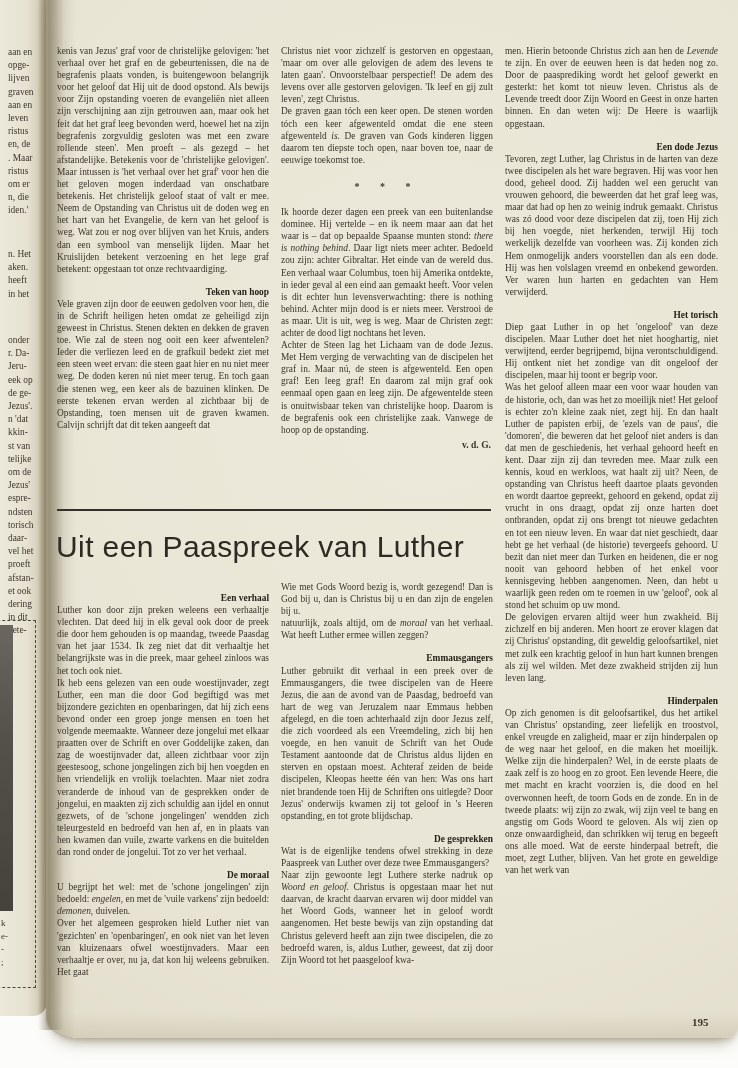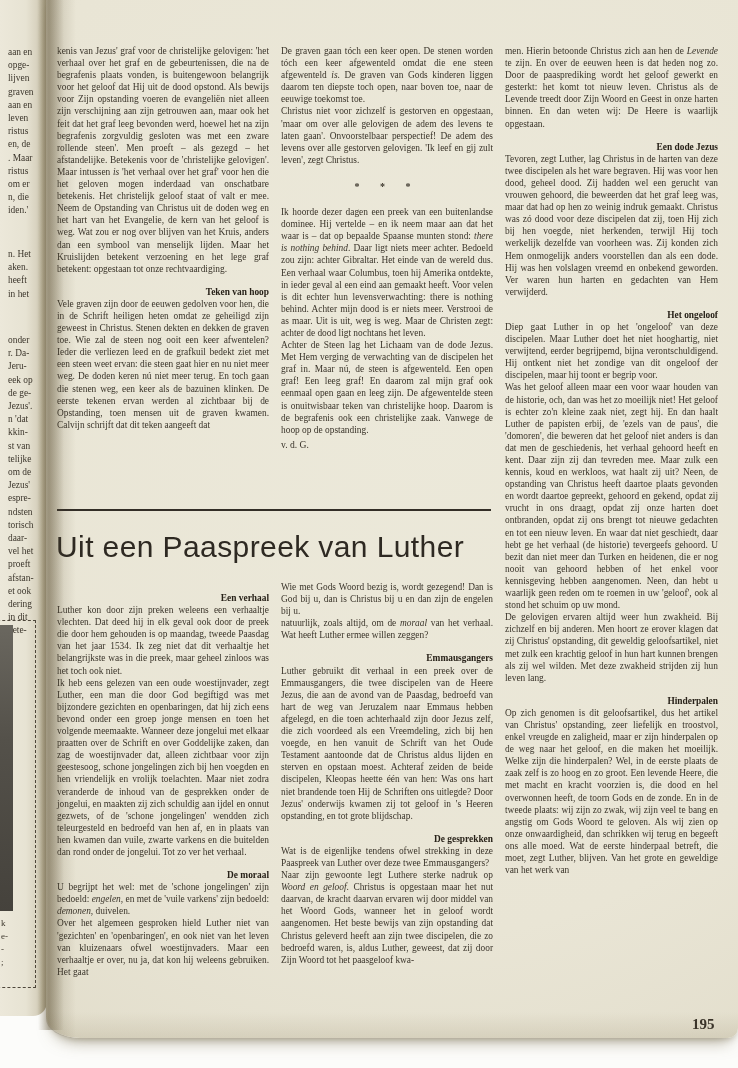--- a/index.html
+++ b/index.html
@@ -69,34 +69,34 @@
   #col2bot{left:281px;top:581px;}
   .para{margin:0;}
   .subhead{
     font-size:9.4px;line-height:12.1px;font-weight:bold;color:#272118;
     margin:11px 0 0 0;text-align:right;
   }
   .asterisks{
     text-align:center;letter-spacing:9px;font-size:10px;font-weight:bold;
     margin:15px 0 13px 0;color:#3a342a;
   }
-  .signature{margin:3px 2px 0 0;font-size:9.6px;}
+  .signature{text-align:right;margin:3px 2px 0 0;font-size:9.6px;font-weight:bold;}
   
   .section-rule{
     position:absolute;left:57px;top:509px;width:434px;height:2.4px;
     background:#332e27;z-index:2;
   }
   .big-heading{
     position:absolute;left:56px;top:530px;width:470px;
     font-family:"Liberation Sans",sans-serif;font-size:30px;font-weight:400;
     letter-spacing:.4px;color:#2e2922;margin:0;z-index:2;white-space:nowrap;
   }
   .page-number{
     position:absolute;left:692px;top:1016px;
-    font-size:15px;font-weight:bold;color:#3a342a;z-index:2;
+    font-size:11px;font-weight:bold;color:#3a342a;z-index:2;
   }
   i{}
 </style>
 </head>
 <body>
 
 <div class="book">
 
   <div class="left-page">
     <div class="frag-group" style="top:46px">
@@ -158,22 +158,22 @@
 
   <div class="right-page"></div>
   <div class="gutter"></div>
 
   <div class="col" id="col1top">
       <p class="para">kenis van Jezus' graf voor de christelijke gelovigen: 'het verhaal over het graf en de gebeurtenissen, die na de begrafenis plaats vonden, is buitengewoon belangrijk voor het geloof dat Hij uit de dood opstond. Als bewijs voor Zijn opstanding voeren de evangeliën niet alleen zijn verschijning aan zijn getrouwen aan, maar ook het feit dat het graf leeg bevonden werd, hoewel het na zijn begrafenis zorgvuldig gesloten was met een zware rollende steen'. Men proeft – als gezegd – het afstandelijke. Betekenis voor de 'christelijke gelovigen'. Maar intussen <i>is</i> 'het verhaal over het graf' voor hen die het geloven mogen inderdaad van onschatbare betekenis. Het christelijk geloof staat of valt er mee. Neem de Opstanding van Christus uit de doden weg en het hart van het Evangelie, de kern van het geloof is weg. Wat zou er nog over blijven van het Kruis, anders dan een symbool van menselijk lijden. Maar het Kruislijden betekent verzoening en het lege graf betekent: opgestaan tot onze rechtvaardiging.</p>
       <h3 class="subhead">Teken van hoop</h3>
       <p class="para">Vele graven zijn door de eeuwen gedolven voor hen, die in de Schrift heiligen heten omdat ze geheiligd zijn geweest in Christus. Stenen dekten en dekken de graven toe. Wie zal de steen nog ooit een keer afwentelen? Ieder die verliezen leed en de grafkuil bedekt ziet met een steen weet ervan: die steen gaat hier en nu niet meer weg. De doden keren nú niet meer terug. En toch gaan die stenen weg, een keer als de bazuinen klinken. De eerste tekenen ervan werden al zichtbaar bij de Opstanding, toen mensen uit de graven kwamen. Calvijn schrijft dat dit teken aangeeft dat</p>
     </div>
   <div class="col" id="col2top">
+      <p class="para">Christus niet voor zichzelf is gestorven en opgestaan, 'maar om over alle gelovigen de adem des levens te laten gaan'. Onvoorstelbaar perspectief! De adem des levens over alle gestorven gelovigen. 'Ik leef en gij zult leven', zegt Christus.</p>
       <p class="para">De graven gaan tóch een keer open. De stenen worden tóch een keer afgewenteld omdat die ene steen afgewenteld <i>is</i>. De graven van Gods kinderen liggen daarom ten diepste toch open, naar boven toe, naar de eeuwige toekomst toe.</p>
-      <p class="para">Christus niet voor zichzelf is gestorven en opgestaan, 'maar om over alle gelovigen de adem des levens te laten gaan'. Onvoorstelbaar perspectief! De adem des levens over alle gestorven gelovigen. 'Ik leef en gij zult leven', zegt Christus.</p>
       <div class="asterisks">* * *</div>
       <p class="para">Ik hoorde dezer dagen een preek van een buitenlandse dominee. Hij vertelde – en ik neem maar aan dat het waar is – dat op bepaalde Spaanse munten stond: <i>there is nothing behind</i>. Daar ligt niets meer achter. Bedoeld zou zijn: achter Gibraltar. Het einde van de wereld dus. Een verhaal waar Columbus, toen hij Amerika ontdekte, in ieder geval al een eind aan gemaakt heeft. Voor velen is dit echter hun levensverwachting: there is nothing behind. Achter mijn dood is er niets meer. Verstrooi de as maar. Uit is uit, weg is weg. Maar de Christen zegt: achter de dood ligt nochtans het leven.</p>
       <p class="para">Achter de Steen lag het Lichaam van de dode Jezus. Met Hem verging de verwachting van de discipelen het graf in. Maar nú, de steen is afgewenteld. Een open graf! Een leeg graf! En daarom zal mijn graf ook eenmaal open gaan en leeg zijn. De afgewentelde steen is onuitwisbaar teken van christelijke hoop. Daarom is de begrafenis ook een christelijke zaak. Vanwege de hoop op de opstanding.</p>
       <div class="signature">v. d. G.</div>
     </div>
 
   <div class="section-rule"></div>
   <h1 class="big-heading">Uit een Paaspreek van Luther</h1>
   <div class="col" id="col1bot">
       <h3 class="subhead">Een verhaal</h3>
@@ -190,21 +190,21 @@
       <p class="para">Luther gebruikt dit verhaal in een preek over de Emmausgangers, die twee discipelen van de Heere Jezus, die aan de avond van de Paasdag, bedroefd van hart de weg van Jeruzalem naar Emmaus hebben afgelegd, en die toen achterhaald zijn door Jezus zelf, die zich voordeed als een Vreemdeling, zich bij hen voegde, en hen vanuit de Schrift van het Oude Testament aantoonde dat de Christus aldus lijden en sterven en opstaan moest. Achteraf zeiden de beide discipelen, Kleopas heette één van hen: Was ons hart niet brandende toen Hij de Schriften ons uitlegde? Door Jezus' onderwijs kwamen zij tot geloof in 's Heeren opstanding, en tot grote blijdschap.</p>
       <h3 class="subhead">De gesprekken</h3>
       <p class="para">Wat is de eigenlijke tendens ofwel strekking in deze Paaspreek van Luther over deze twee Emmausgangers?</p>
       <p class="para">Naar zijn gewoonte legt Luthere sterke nadruk op <i>Woord en geloof</i>. Christus is opgestaan maar het nut daarvan, de kracht daarvan ervaren wij door middel van het Woord Gods, wanneer het in geloof wordt aangenomen. Het beste bewijs van zijn opstanding dat Christus geleverd heeft aan zijn twee discipelen, die zo bedroefd waren, is, aldus Luther, geweest, dat zij door Zijn Woord tot het paasgeloof kwa-</p>
     </div>
 
   <div class="col" id="col3">
       <p class="para">men. Hierin betoonde Christus zich aan hen de <i>Levende</i> te zijn. En over de eeuwen heen is dat heden nog zo. Door de paasprediking wordt het geloof gewerkt en gesterkt: het komt tot nieuw leven. Christus als de Levende treedt door Zijn Woord en Geest in onze harten binnen. En dan weten wij: De Heere is waarlijk opgestaan.</p>
       <h3 class="subhead">Een dode Jezus</h3>
       <p class="para">Tevoren, zegt Luther, lag Christus in de harten van deze twee discipelen als het ware begraven. Hij was voor hen dood, geheel dood. Zij hadden wel een gerucht van vrouwen gehoord, die beweerden dat het graf leeg was, maar dat had op hen zo weinig indruk gemaakt. Christus was zó dood voor deze discipelen dat zij, toen Hij zich bij hen voegde, niet herkenden, terwijl Hij toch werkelijk dezelfde van voorheen was. Zij konden zich Hem onmogelijk anders voorstellen dan als een dode. Hij was hen volslagen vreemd en onbekend geworden. Ver waren hun harten en gedachten van Hem verwijderd.</p>
-      <h3 class="subhead">Het ongeloof</h3>
+      <h3 class="subhead">Het torisch</h3>
       <p class="para">Diep gaat Luther in op het 'ongeloof' van deze discipelen. Maar Luther doet het niet hooghartig, niet verwijtend, eerder begrijpemd, bijna verontschuldigend. Hij ontkent niet het zondige van dit ongeloof der discipelen, maar hij toont er begrip voor.</p>
       <p class="para">Was het geloof alleen maar een voor waar houden van de historie, och, dan was het zo moeilijk niet! Het geloof is echter zo'n kleine zaak niet, zegt hij. En dan haalt Luther de papisten erbij, de 'ezels van de paus', die 'domoren', die beweren dat het geloof niet anders is dan dat men de geschiedenis, het verhaal gehoord heeft en kent. Daar zijn zij dan tevreden mee. Maar zulk een kennis, koud en werkloos, wat haalt zij uit? Neen, de opstanding van Christus heeft daartoe plaats gevonden en wordt daartoe gepreekt, gehoord en gekend, opdat zij vrucht in ons draagt, opdat zij onze harten doet ontbranden, opdat zij ons brengt tot nieuwe gedachten en tot een nieuw leven. En waar dat niet geschiedt, daar hebt ge het verhaal (de historie) tevergeefs gehoord. U bezit dan niet meer dan Turken en heidenen, die er nog nooit van gehoord hebben of het enkel voor kennisgeving hebben aangenomen. Neen, dan hebt u waarlijk geen reden om te roemen in uw 'geloof', ook al stond het schuim op uw mond.</p>
       <p class="para">De gelovigen ervaren altijd weer hun zwakheid. Bij zichzelf en bij anderen. Men hoort ze erover klagen dat zij Christus' opstanding, dit geweldig geloofsartikel, niet met zulk een krachtig geloof in hun hart kunnen brengen als zij wel wilden. Met deze zwakheid strijden zij hun leven lang.</p>
       <h3 class="subhead">Hinderpalen</h3>
       <p class="para">Op zich genomen is dit geloofsartikel, dus het artikel van Christus' opstanding, zeer liefelijk en troostvol, enkel vreugde en zaligheid, maar er zijn hinderpalen op de weg naar het geloof, en die maken het moeilijk. Welke zijn die hinderpalen? Wel, in de eerste plaats de zaak zelf is zo hoog en zo groot. Een levende Heere, die met macht en kracht voorzien is, die dood en hel overwonnen heeft, de toorn Gods en de zonde. En in de tweede plaats: wij zijn zo zwak, wij zijn veel te bang en angstig om Gods Woord te geloven. Als wij zien op onze onwaardigheid, dan schrikken wij terug en begeeft ons alle moed. Wat de eerste hinderpaal betreft, die moet, zegt Luther, blijven. Van het grote en geweldige van het werk van</p>
     </div>
 
   <div class="page-number">195</div>
 </div>
 

